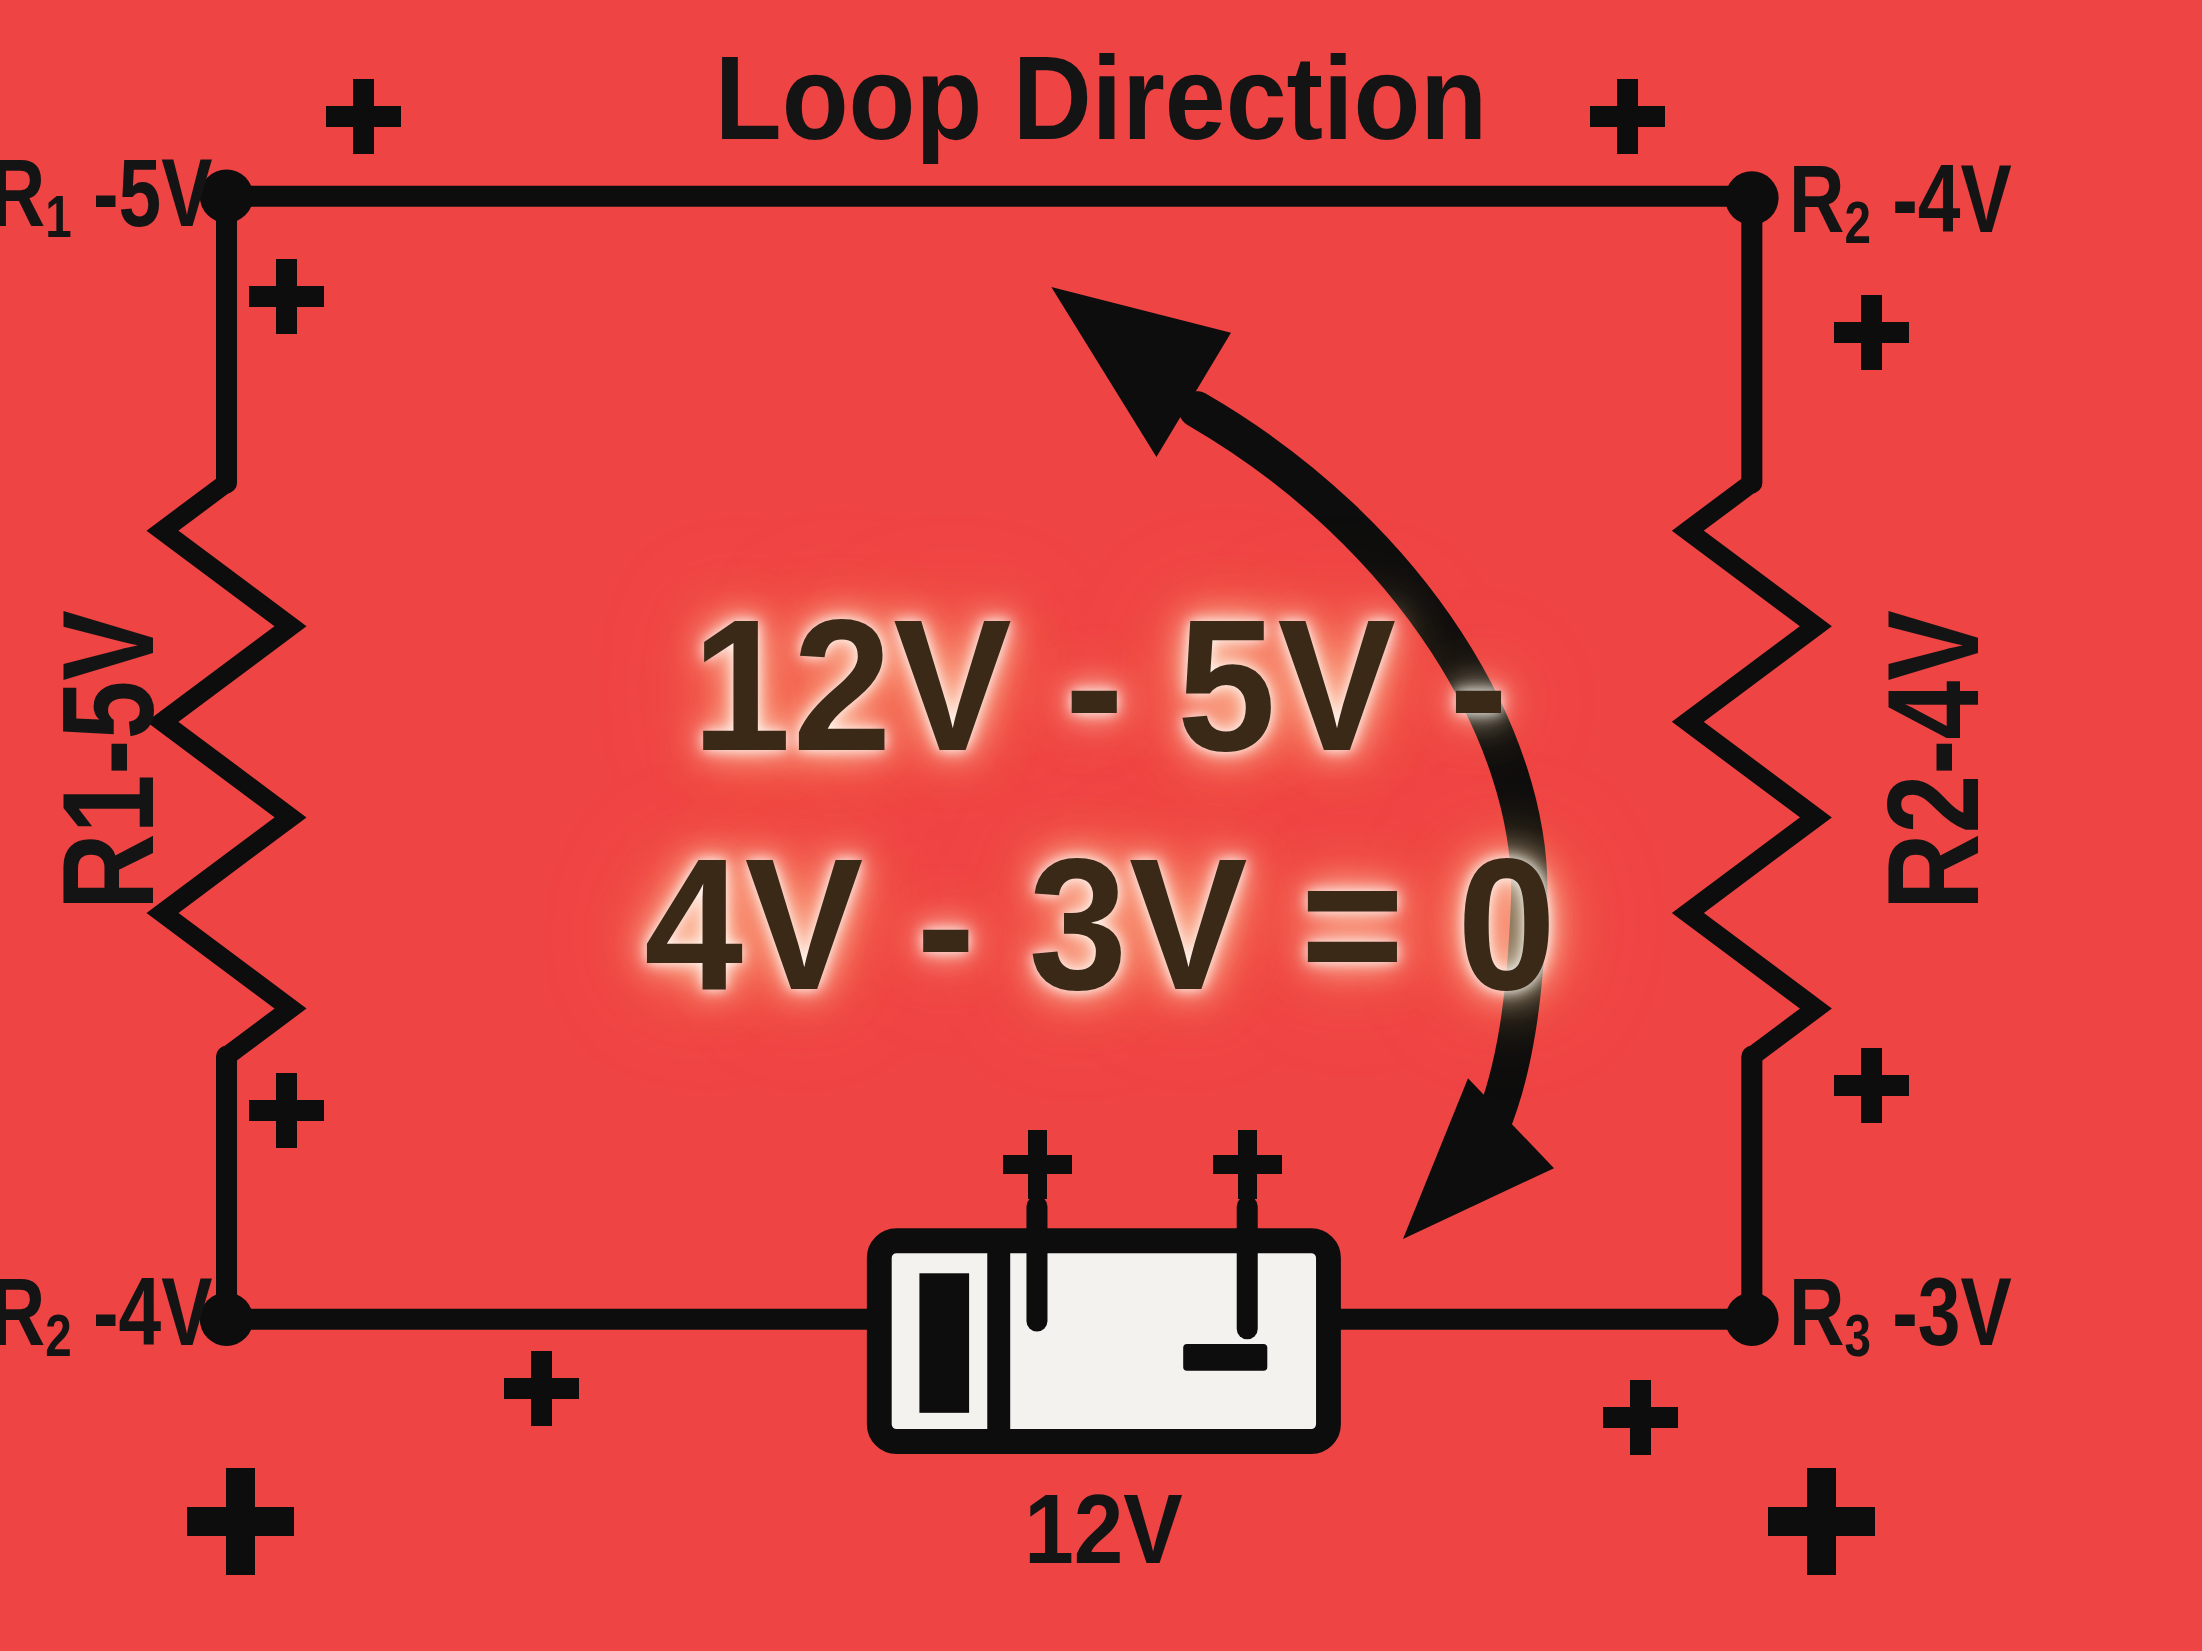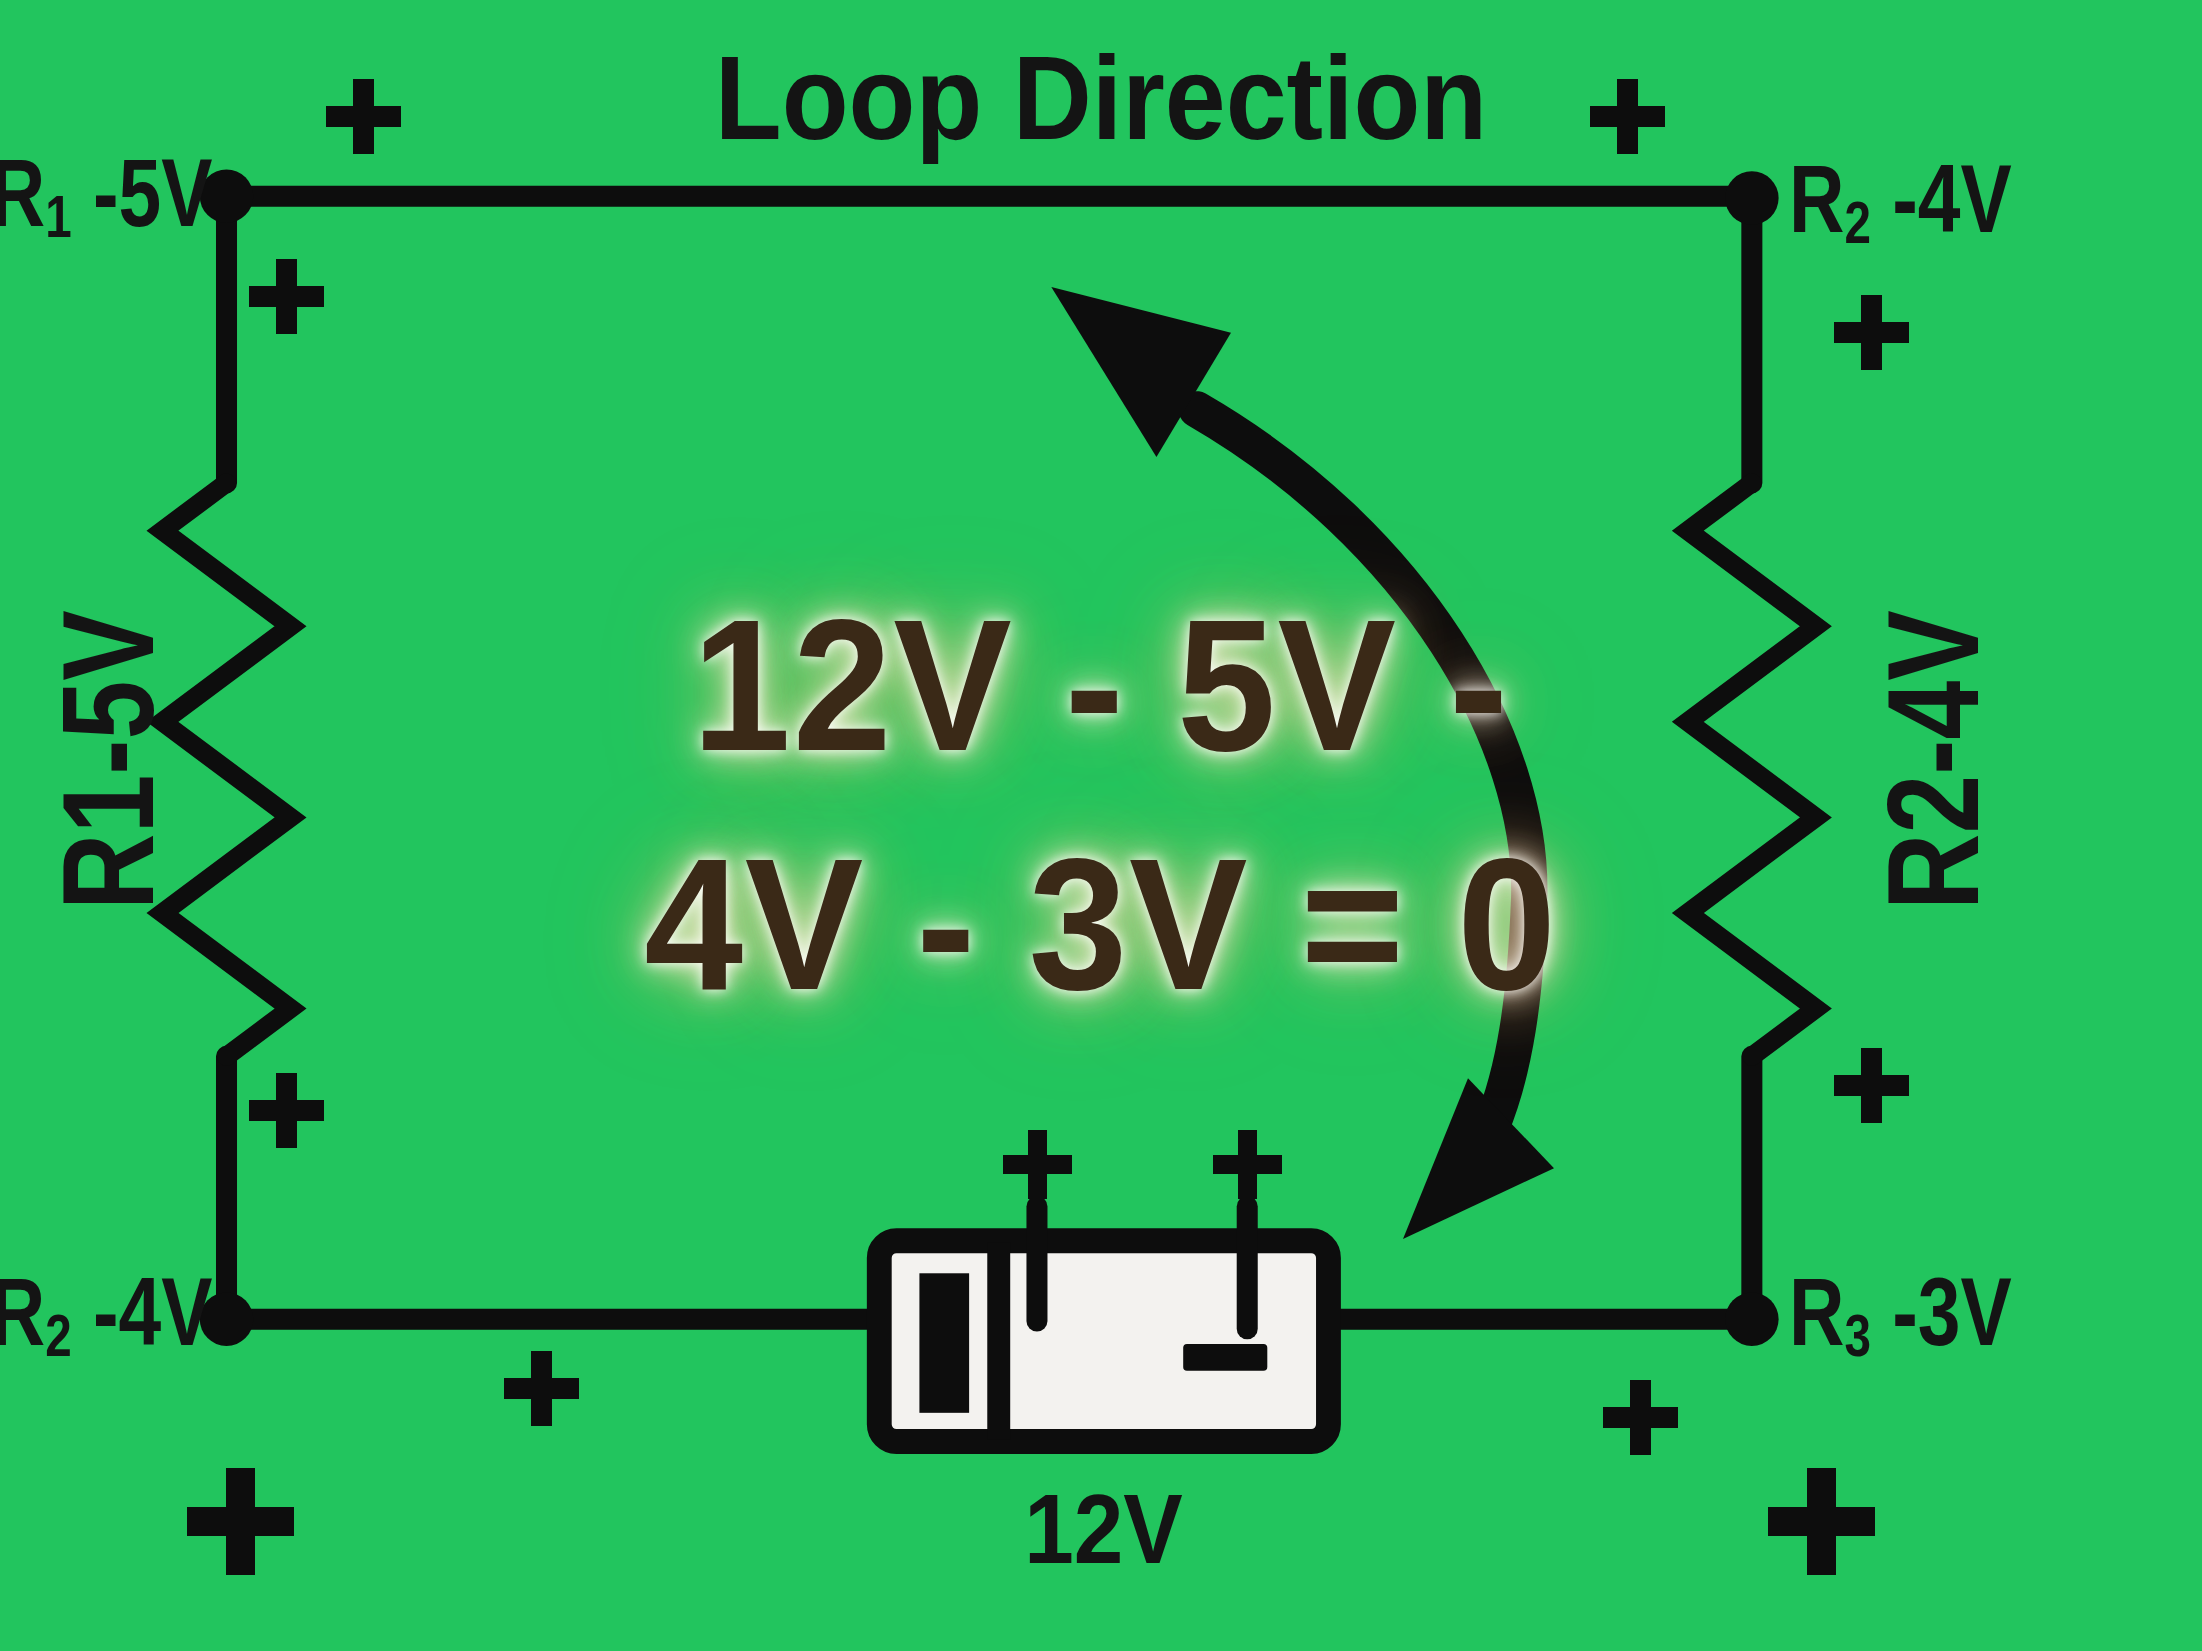--- a/index.html
+++ b/index.html
@@ -1,19 +1,19 @@
 <!DOCTYPE html>
 <html><head>
 <meta charset="utf-8">
 <style>
   html,body{margin:0;padding:0;background:#e8e7e5;}
   .stage{
     position:relative;
     width:2202px;height:1652px;
-    background:#22c55e;
+    background:#ef4444;
     overflow:hidden;
     font-family:"Liberation Sans", sans-serif;
     color:#0d0d0d;
   }
   .layer{position:absolute;left:0;top:0;width:100%;height:100%;}
 
   .title{
     position:absolute;left:0;right:0;top:29px;
     text-align:center;
     font-size:119px;font-weight:700;color:#141414;

